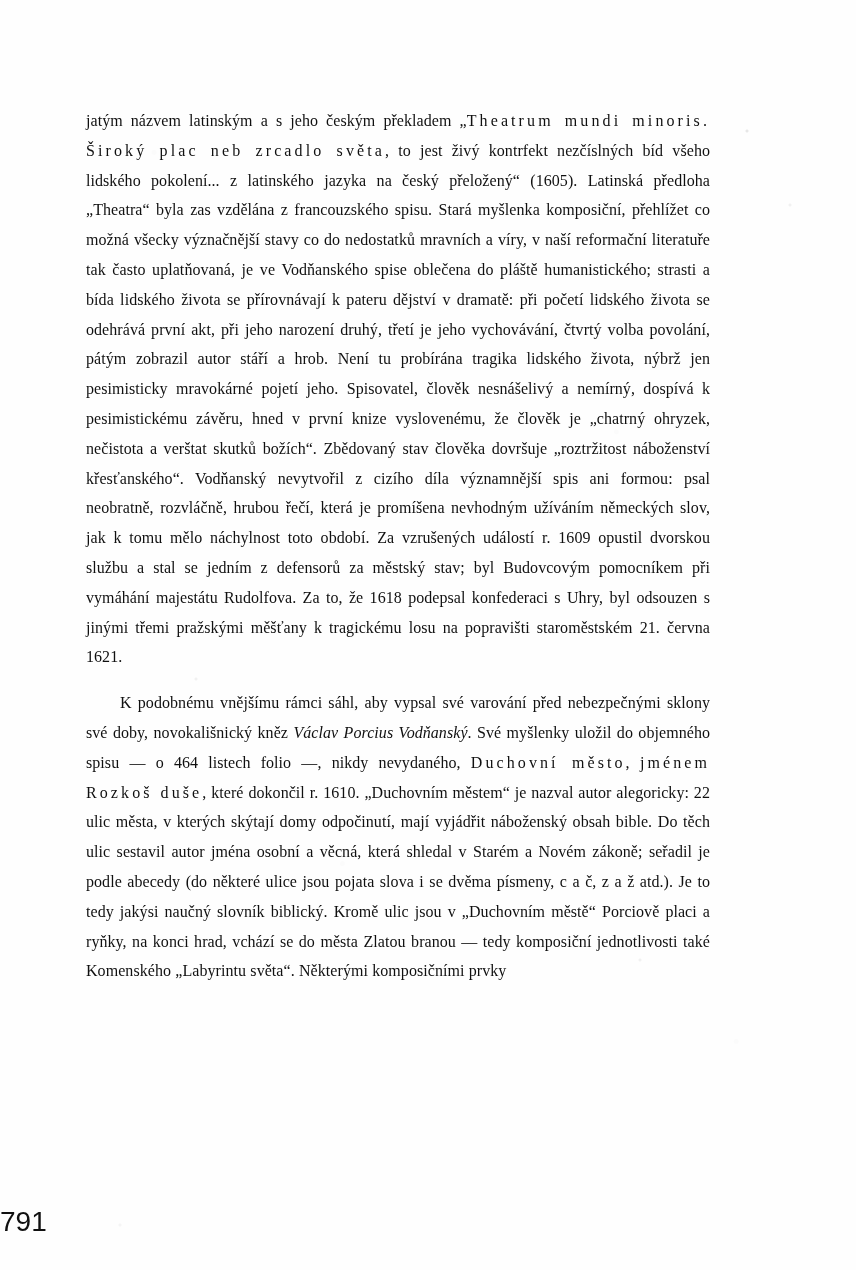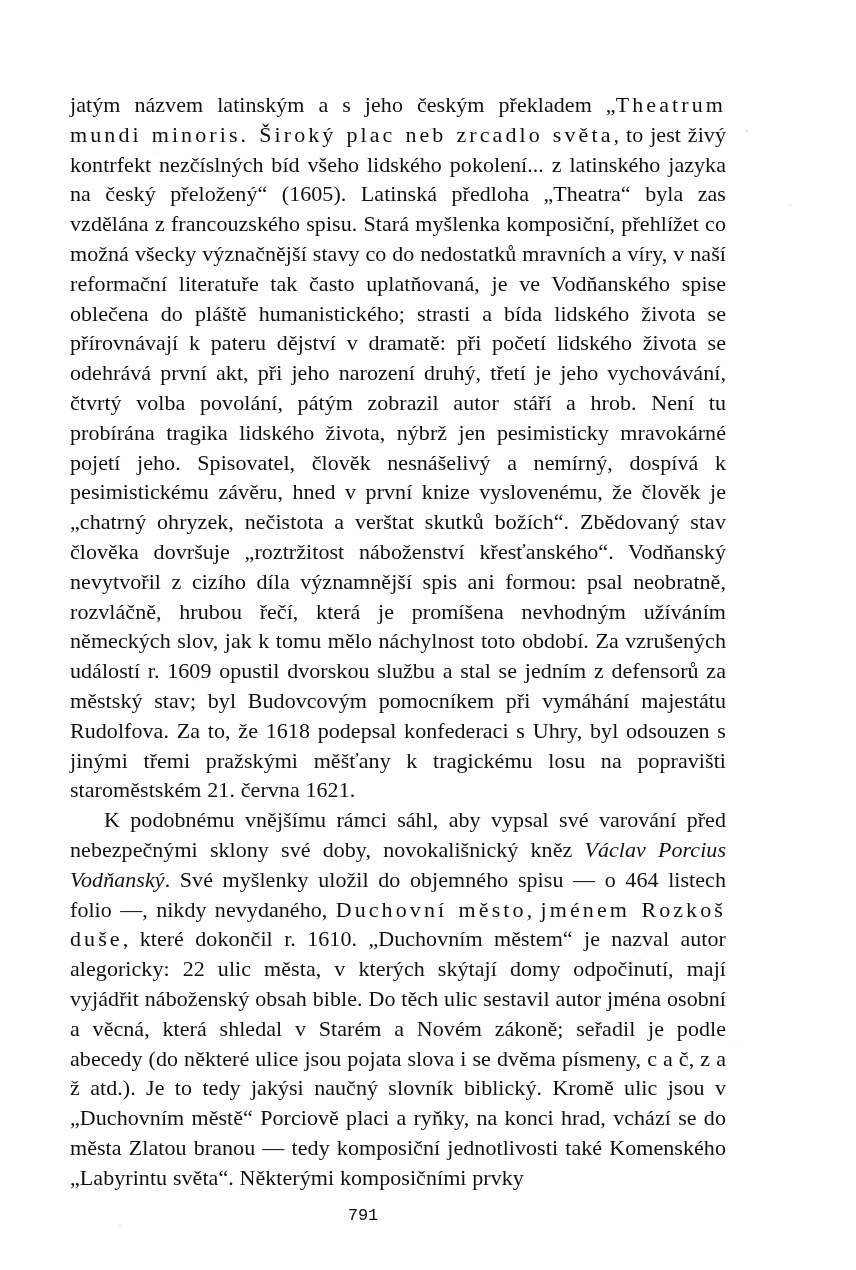--- a/index.html
+++ b/index.html
@@ -26,47 +26,47 @@
   }
 
   .textblock {
     position: absolute;
     left: 70px;
     top: 90px;
     width: 656px;
   }
 
   p.para {
-    margin: 0;
+    margin: 16px;
     text-align: justify;
     text-justify: inter-word;
-    font-size: 22px;
+    font-size: 16px;
     line-height: 29.8px;
     letter-spacing: 0.06px;
     word-spacing: 0.2px;
     -webkit-font-smoothing: none;
   }
 
   
   .sperr {
     letter-spacing: 3.1px;
   }
 
   .ital {
     font-style: italic;
   }
 
   .pagenum {
     position: absolute;
     left: 0;
     top: 1206px;
     width: 726px;
-    text-align: center;
-    font-family: Liberation Mono, monospace;
-    font-size: 17px;
+    text-align: left;
+    font-family: Liberation Sans, sans-serif;
+    font-size: 28px;
     color: #101010;
   }
 
   
   .speckle {
     position: absolute;
     inset: 0;
     pointer-events: none;
     opacity: 0.5;
     background-image:

